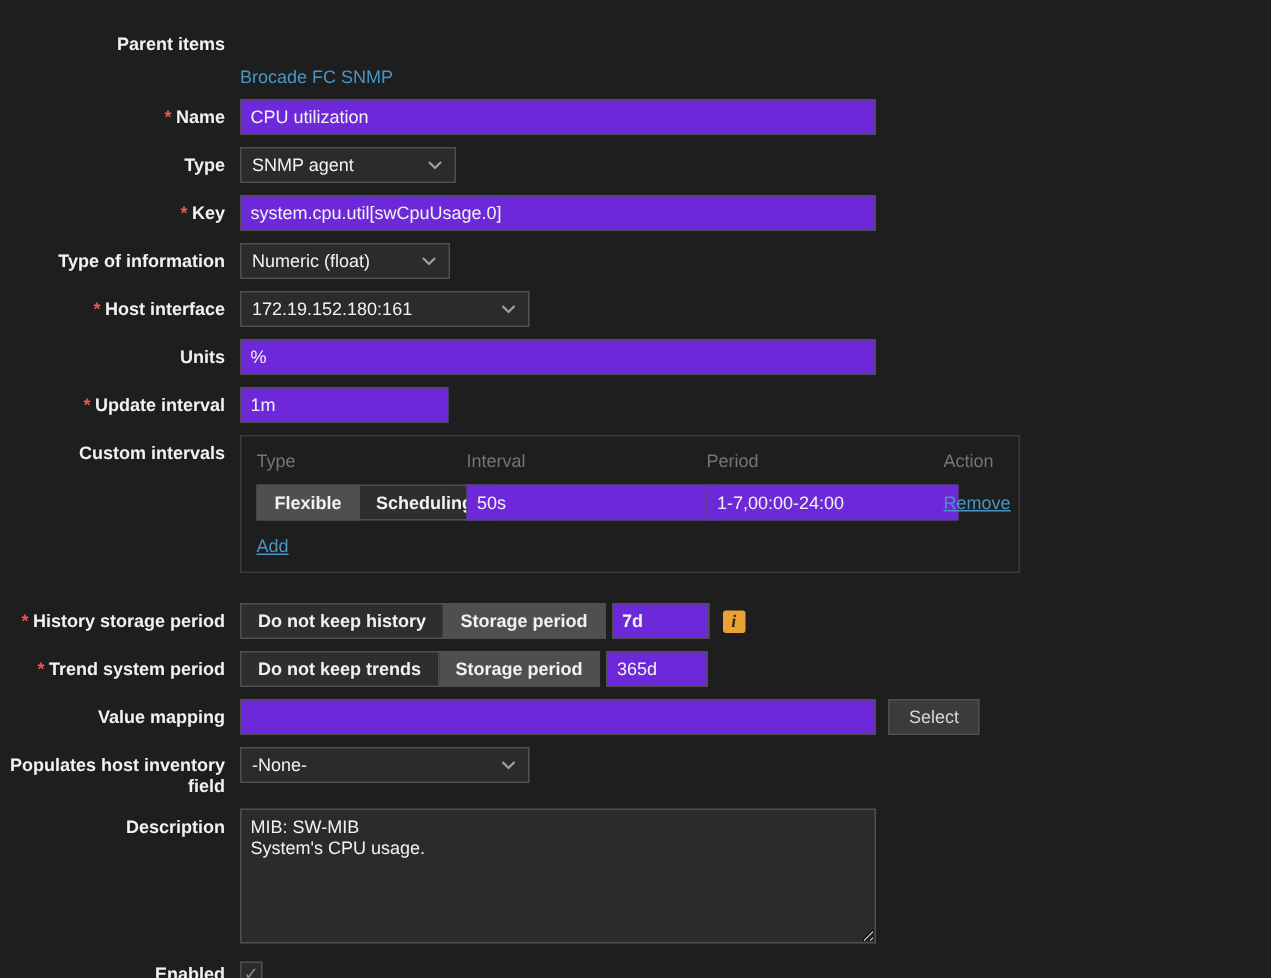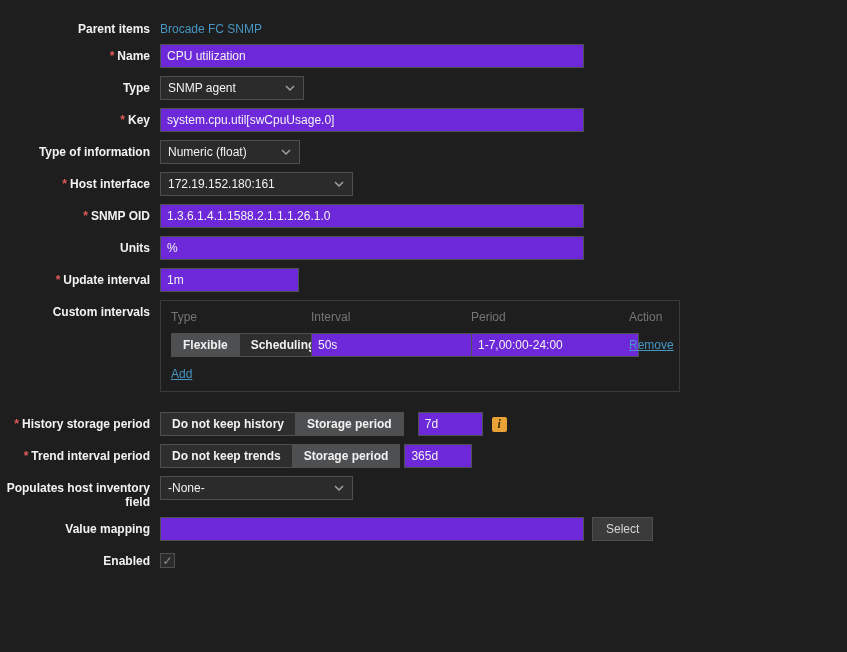--- a/index.html
+++ b/index.html
@@ -13,21 +13,21 @@
   }
   .form { padding-top: 17px; }
   .row { display: flex; align-items: flex-start; margin-bottom: 8px; }
   .label {
     width: 160px; flex-shrink: 0;
     text-align: right; padding-right: 10px; padding-top: 5px;
     font-weight: bold; color: #f2f2f2; line-height: 14px;
   }
   .asterisk { color: #e45959; margin-right: 3px; font-weight: bold; }
   .field { display: flex; align-items: center; }
-  .link { color: #4796c4; text-decoration: none; cursor: pointer; }
+  .link { color: #4796c4; text-decoration: none; cursor: pointer; margin-top: 22px; }
   .link-underline { color: #4796c4; text-decoration: underline; cursor: pointer; }
   .parent-link { padding-top: 5px; display: inline-block; }
 
   input[type="text"] {
     background: #6d28d9; border: 1px solid #4f4f4f; color: #f2f2f2;
     font-family: inherit; font-size: 12px; padding: 4px 6px; height: 24px;
     outline: none;
   }
   textarea {
     background: #2b2b2b; border: 1px solid #4f4f4f; color: #f2f2f2;
@@ -63,21 +63,21 @@
   }
   .box-grid {
     display: grid;
     grid-template-columns: 140px 160px 158px 1fr;
     row-gap: 9px; align-items: center;
   }
   .box-header { color: #757575; font-weight: normal; }
   .box-grid input[type="text"] { width: 168px; }
   .add-link { display: inline-block; margin-top: 10px; }
 
-  .w-hist { width: 65px; margin-left: 14px; }
+  .w-hist { width: 65px; margin-left: 4px; font-weight: bold; }
   .w-trend { width: 68px; margin-left: 4px; }
 
   .info-icon {
     width: 15px; height: 15px; margin-left: 9px; border-radius: 2px;
     background: #e8a236; color: #3d2b00;
     display: inline-flex; align-items: center; justify-content: center;
     font-family: "Liberation Serif", serif; font-weight: bold; font-style: italic;
     font-size: 12px; cursor: pointer;
   }
 
@@ -160,26 +160,20 @@
         <span>172.19.152.180:161</span>
         <span class="chevron">
             <svg width="10" height="6" viewBox="0 0 10 6">
               <path d="M1 1l4 4 4-4" fill="none" stroke="#a0a0a0" stroke-width="1.5"></path>
             </svg>
           </span>
       </div>
     </div>
   </div>
 
-  <div class="row">
-    <div class="label"><span class="asterisk">*</span><span>SNMP OID</span></div>
-    <div class="field">
-      <input type="text" class="w-lg" value="1.3.6.1.4.1.1588.2.1.1.1.26.1.0" style="">
-    </div>
-  </div>
 
   <div class="row">
     <div class="label">Units</div>
     <div class="field">
       <input type="text" class="w-lg" value="%" style="">
     </div>
   </div>
 
   <div class="row">
     <div class="label"><span class="asterisk">*</span><span>Update interval</span></div>
@@ -217,52 +211,59 @@
       <div class="seg">
         <button>Do not keep history</button>
         <button class="selected">Storage period</button>
       </div>
       <input type="text" class="w-hist" value="7d" style="">
       <span class="info-icon">i</span>
     </div>
   </div>
 
   <div class="row">
-    <div class="label"><span class="asterisk">*</span><span>Trend interval period</span></div>
+    <div class="label"><span class="asterisk">*</span><span>Trend system period</span></div>
     <div class="field">
       <div class="seg">
         <button>Do not keep trends</button>
         <button class="selected">Storage period</button>
       </div>
       <input type="text" class="w-trend" value="365d" style="">
     </div>
   </div>
 
   <div class="row">
+    <div class="label">Value mapping</div>
+    <div class="field">
+      <input type="text" class="w-lg" value="" style="">
+      <button class="btn">Select</button>
+    </div>
+  </div>
+
+  <div class="row">
     <div class="label">Populates host inventory field</div>
     <div class="field">
       <div class="select sel-inv">
         <span>-None-</span>
         <span class="chevron">
             <svg width="10" height="6" viewBox="0 0 10 6">
               <path d="M1 1l4 4 4-4" fill="none" stroke="#a0a0a0" stroke-width="1.5"></path>
             </svg>
           </span>
       </div>
     </div>
   </div>
 
   <div class="row">
-    <div class="label">Value mapping</div>
-    <div class="field">
-      <input type="text" class="w-lg" value="" style="">
-      <button class="btn">Select</button>
-    </div>
-  </div>
-
+    <div class="label">Description</div>
+    <div class="field">
+      <textarea class="desc-area" style="">MIB: SW-MIB
+System's CPU usage.</textarea>
+    </div>
+  </div>
 
   <div class="row">
     <div class="label">Enabled</div>
     <div class="field">
       <span class="checkbox checked"></span>
     </div>
   </div>
 
 </div>
 

